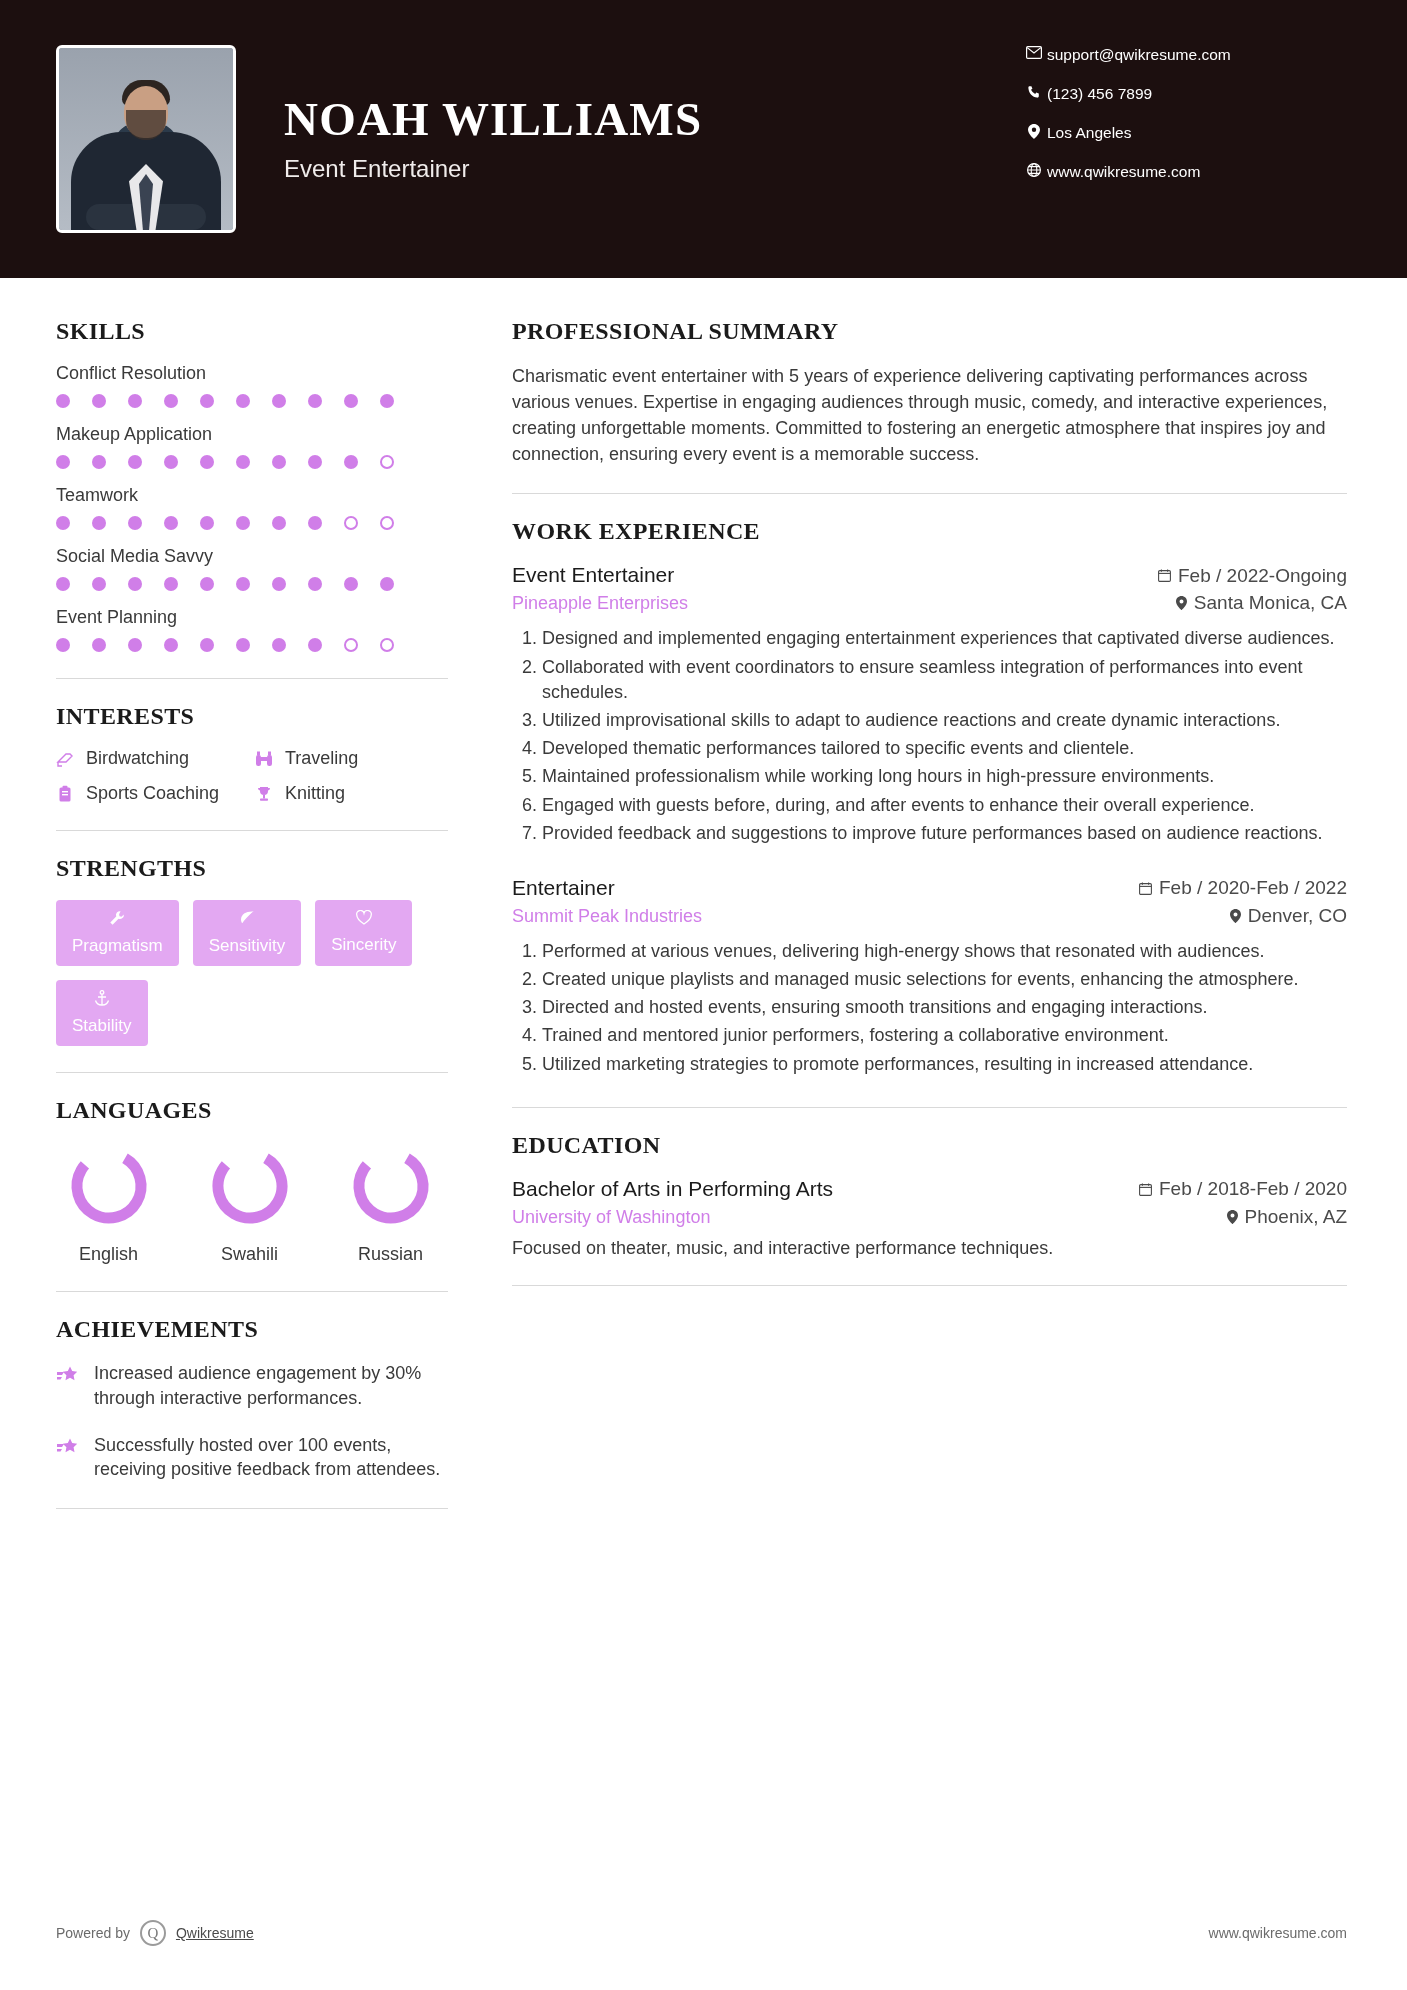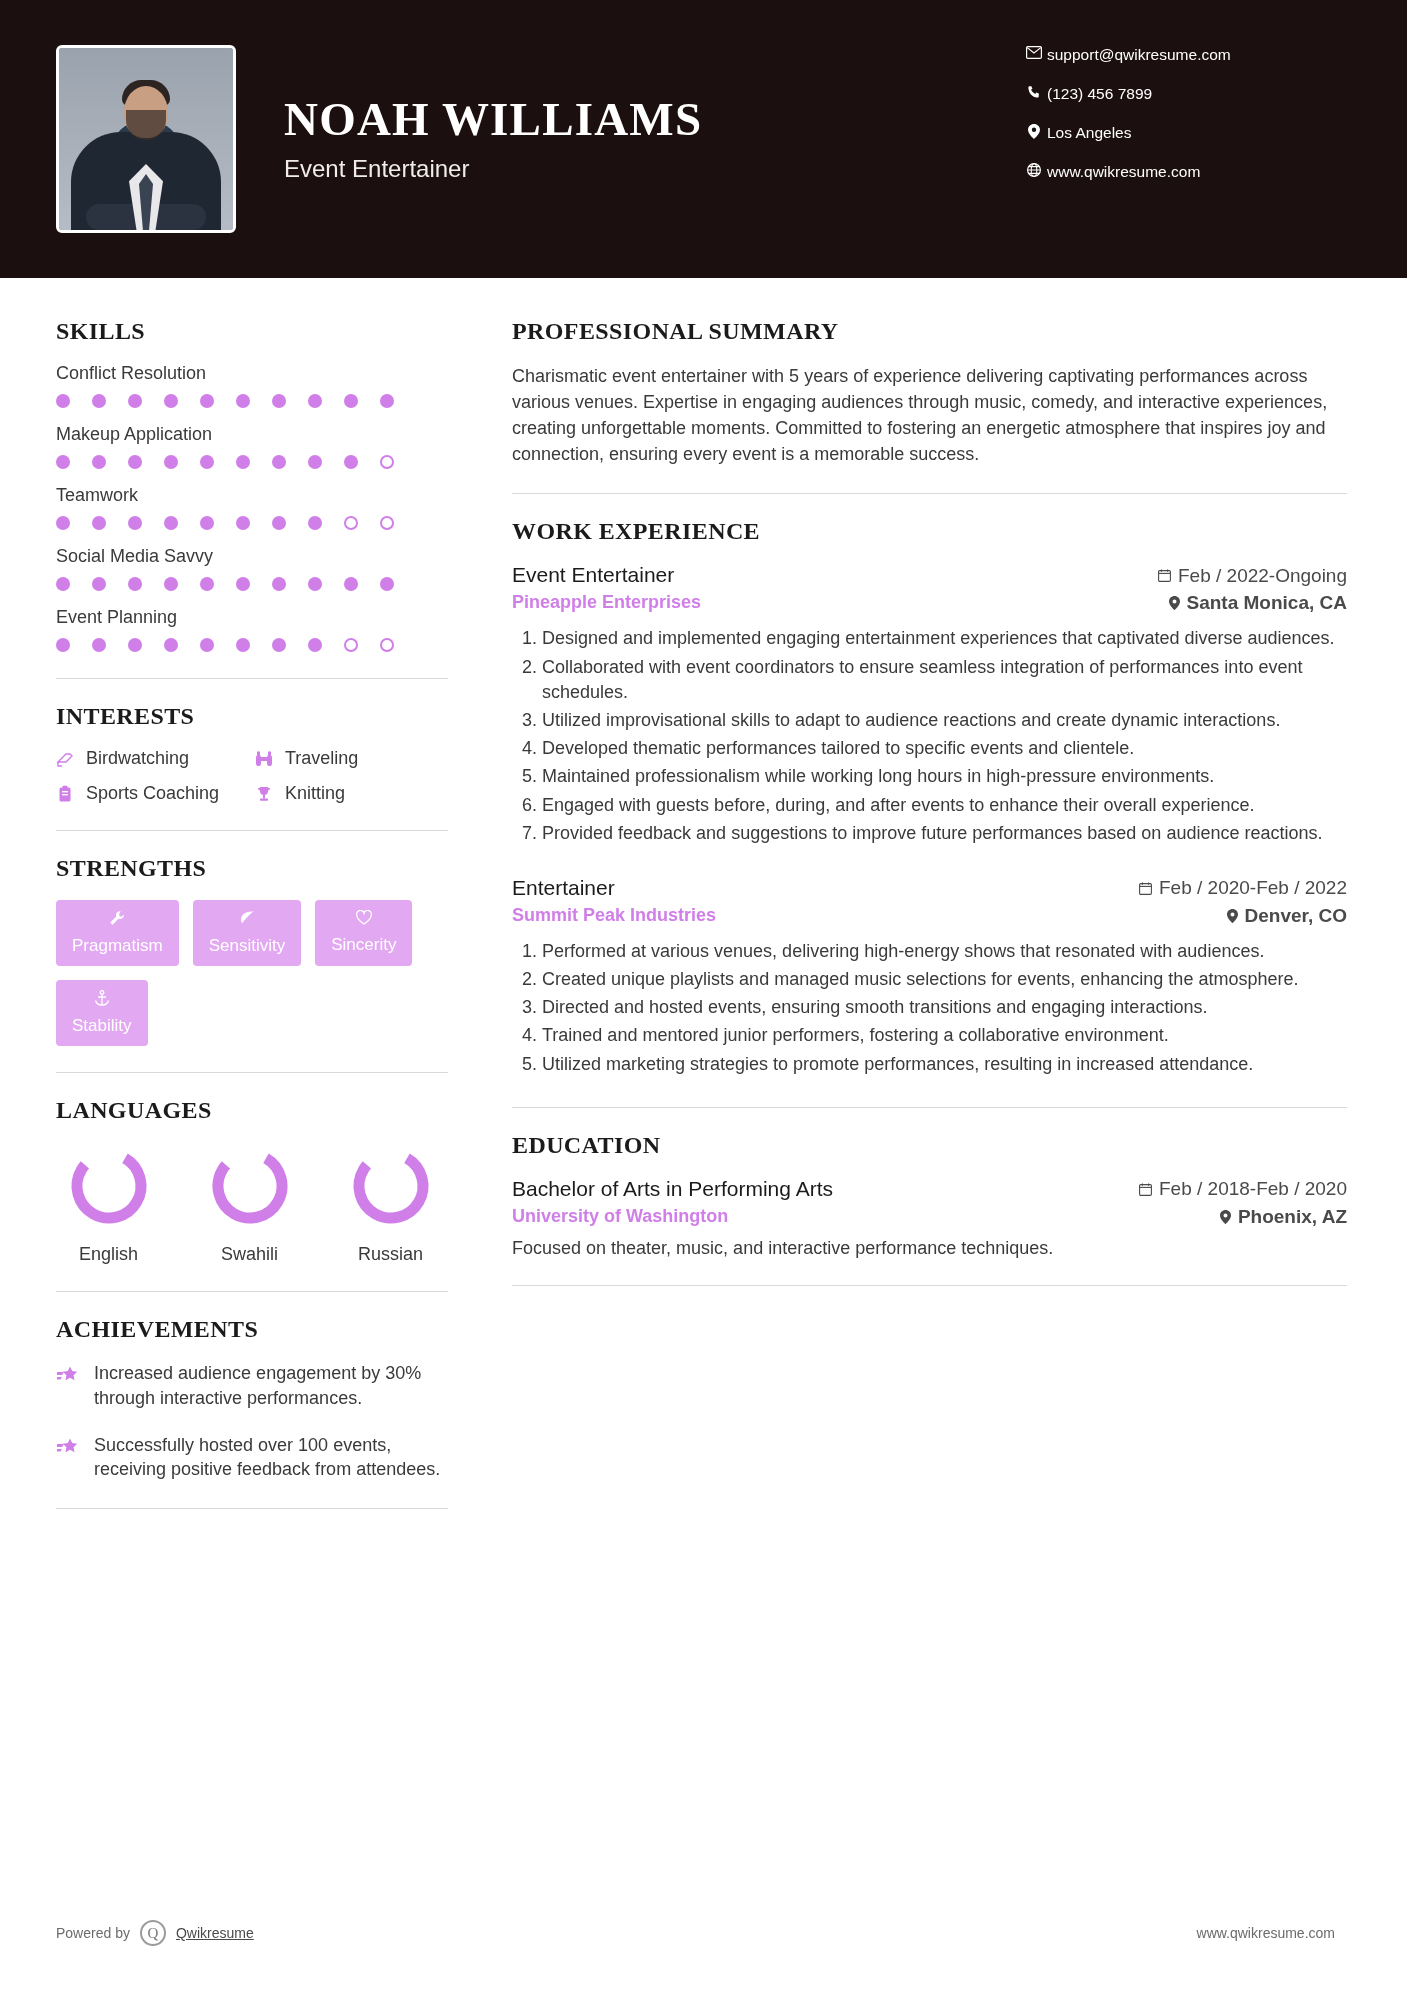--- a/index.html
+++ b/index.html
@@ -203,30 +203,30 @@
   .ach .ico { width: 38px; flex: 0 0 38px; color: #d07ee8; padding-top: 3px; }
   .ach .txt { font-size: 18px; line-height: 1.38; color: #3a3a3a; }
 
   
   .summary { font-size: 18px; line-height: 1.45; color: #3a3a3a; }
   .job { margin-bottom: 8px; }
   .job-head { display: flex; justify-content: space-between; align-items: baseline; }
   .job-title { font-size: 21px; color: #1b1b1b; }
   .job-meta { font-size: 19px; color: #4a4a4a; white-space: nowrap; display: flex; align-items: center; gap: 7px; }
   .job-meta .ico { display: inline-flex; color: #4a4a4a; }
-  .job-sub { display: flex; justify-content: space-between; align-items: flex-start; margin-top: 5px; font-weight: bold; }
+  .job-sub { display: flex; justify-content: space-between; align-items: flex-end; margin-top: 5px; }
   .company { font-size: 18px; color: #d07ee8; }
   ol.bullets { margin: 12px 0 0 0; padding-left: 30px; }
   ol.bullets li { font-size: 18px; line-height: 1.4; color: #3a3a3a; margin-bottom: 3px; }
   .edu-note { font-size: 18px; color: #3a3a3a; margin-top: 10px; }
 
   
   .footer {
     position: absolute;
-    left: 56px; right: 72px; bottom: 44px;
+    left: 56px; right: 60px; bottom: 44px;
     display: flex; align-items: center; justify-content: space-between;
     font-size: 14px; color: #6b6b6b;
   }
   .powered { display: flex; align-items: center; gap: 10px; }
   .qlogo {
     width: 26px; height: 26px; border-radius: 50%;
     border: 2px solid #9b9b9b; color: #7a7a7a;
     display: flex; align-items: center; justify-content: center;
     font-family: "Liberation Serif", serif; font-size: 15px;
   }

